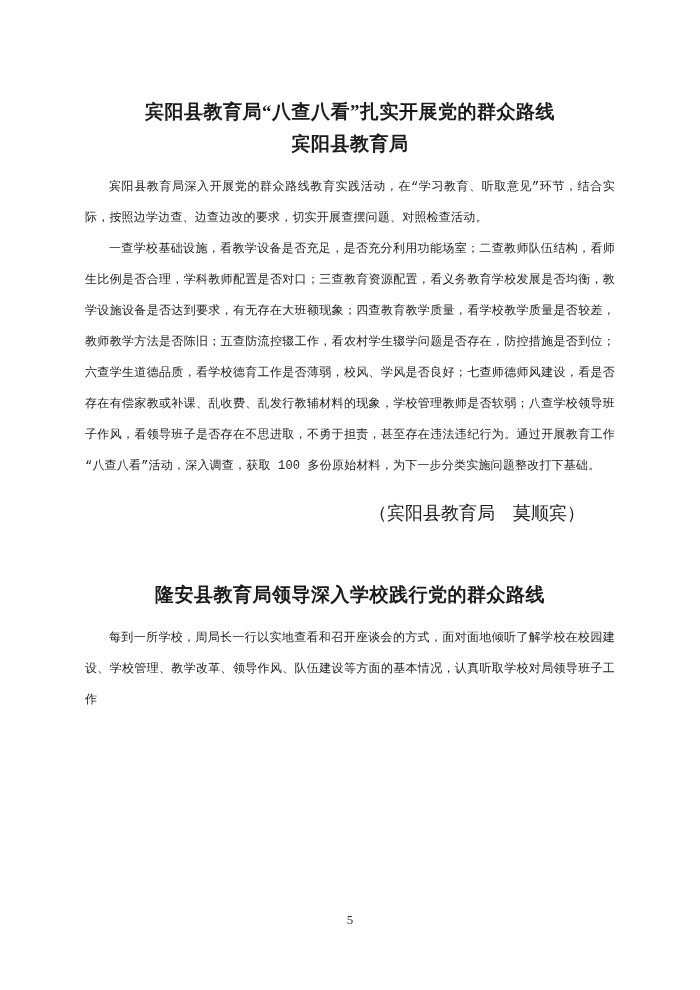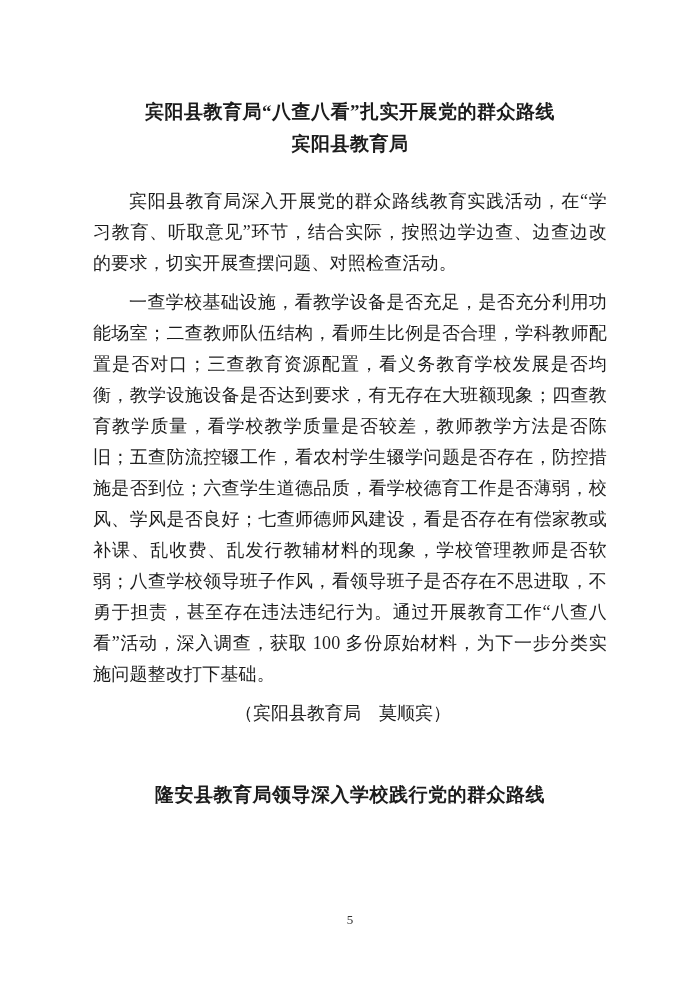--- a/index.html
+++ b/index.html
@@ -25,37 +25,38 @@
   }
   .article-title {
     font-size: 19px;
     font-weight: bold;
     text-align: center;
     line-height: 32px;
     margin: 0;
     letter-spacing: 0.5px;
   }
   .title-line { display: block; }
-  .article-title.first { margin-bottom: 26px; }
+  .article-title.first { margin-bottom: 12px; }
   .article-title.second { margin-top: 50px; margin-bottom: 12px; }
   .body-para {
-    font-size: 18px;
+    font-size: 12px;
     line-height: 31px;
     text-align: justify;
     text-justify: inter-character;
     -moz-text-align-last: auto;
     text-indent: 2em;
-    margin: 8px;
+    margin: 0;
     letter-spacing: 0.2px;
+    font-family: Liberation Mono, monospace;
   }
   .signature {
     font-size: 18px;
     line-height: 31px;
-    text-align: center;
-    margin: 0;
+    text-align: right;
+    margin: 16px;
     padding-right: 14px;
   }
   .page-footer {
     position: absolute;
     left: 0;
     top: 912px;
     width: 700px;
     text-align: center;
     font-size: 13px;
     color: #333333;
@@ -75,16 +76,17 @@
 
   <p class="body-para">一查学校基础设施，看教学设备是否充足，是否充分利用功能场室；二查教师队伍结构，看师生比例是否合理，学科教师配置是否对口；三查教育资源配置，看义务教育学校发展是否均衡，教学设施设备是否达到要求，有无存在大班额现象；四查教育教学质量，看学校教学质量是否较差，教师教学方法是否陈旧；五查防流控辍工作，看农村学生辍学问题是否存在，防控措施是否到位；六查学生道德品质，看学校德育工作是否薄弱，校风、学风是否良好；七查师德师风建设，看是否存在有偿家教或补课、乱收费、乱发行教辅材料的现象，学校管理教师是否软弱；八查学校领导班子作风，看领导班子是否存在不思进取，不勇于担责，甚至存在违法违纪行为。通过开展教育工作“八查八看”活动，深入调查，获取 100 多份原始材料，为下一步分类实施问题整改打下基础。</p>
 
   <p class="signature">（宾阳县教育局　莫顺宾）</p>
 
   <h2 class="article-title second">
     <span class="title-line">隆安县教育局领导深入学校践行党的群众路线</span>
   </h2>
 
 
+  <p class="body-para">每到一所学校，周局长一行以实地查看和召开座谈会的方式，面对面地倾听了解学校在校园建设、学校管理、教学改革、领导作风、队伍建设等方面的基本情况，认真听取学校对局领导班子工作</p>
 
 </div>
 
 <div class="page-footer">5</div>
 
 </body></html>

